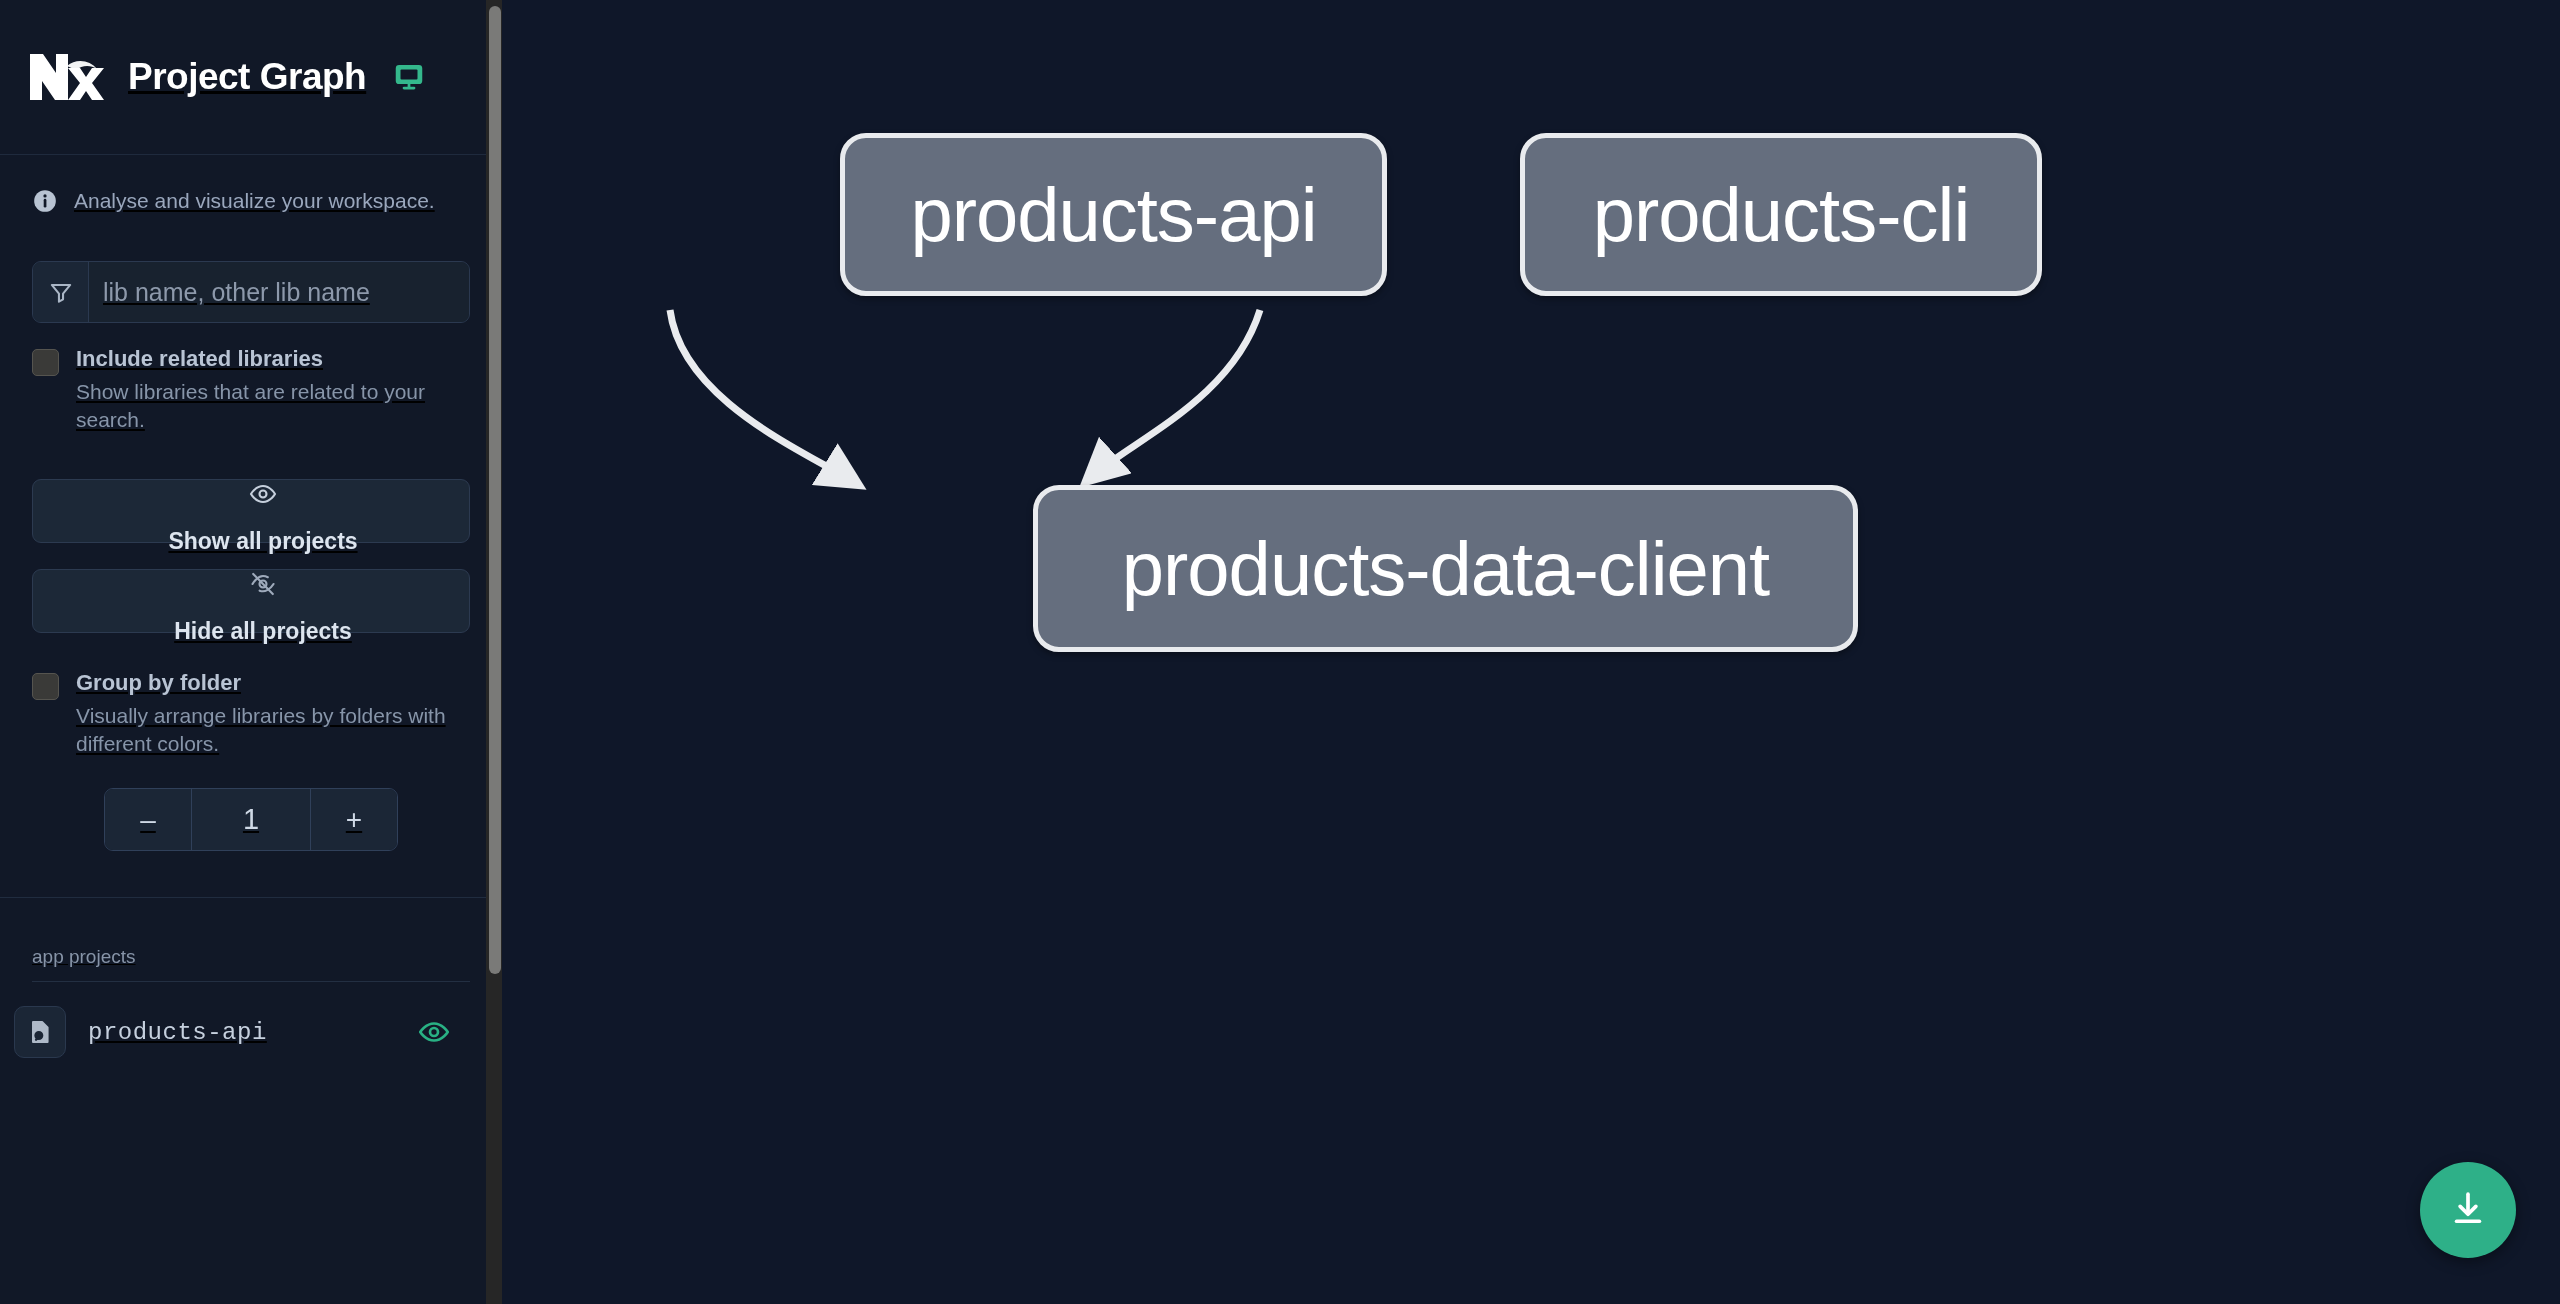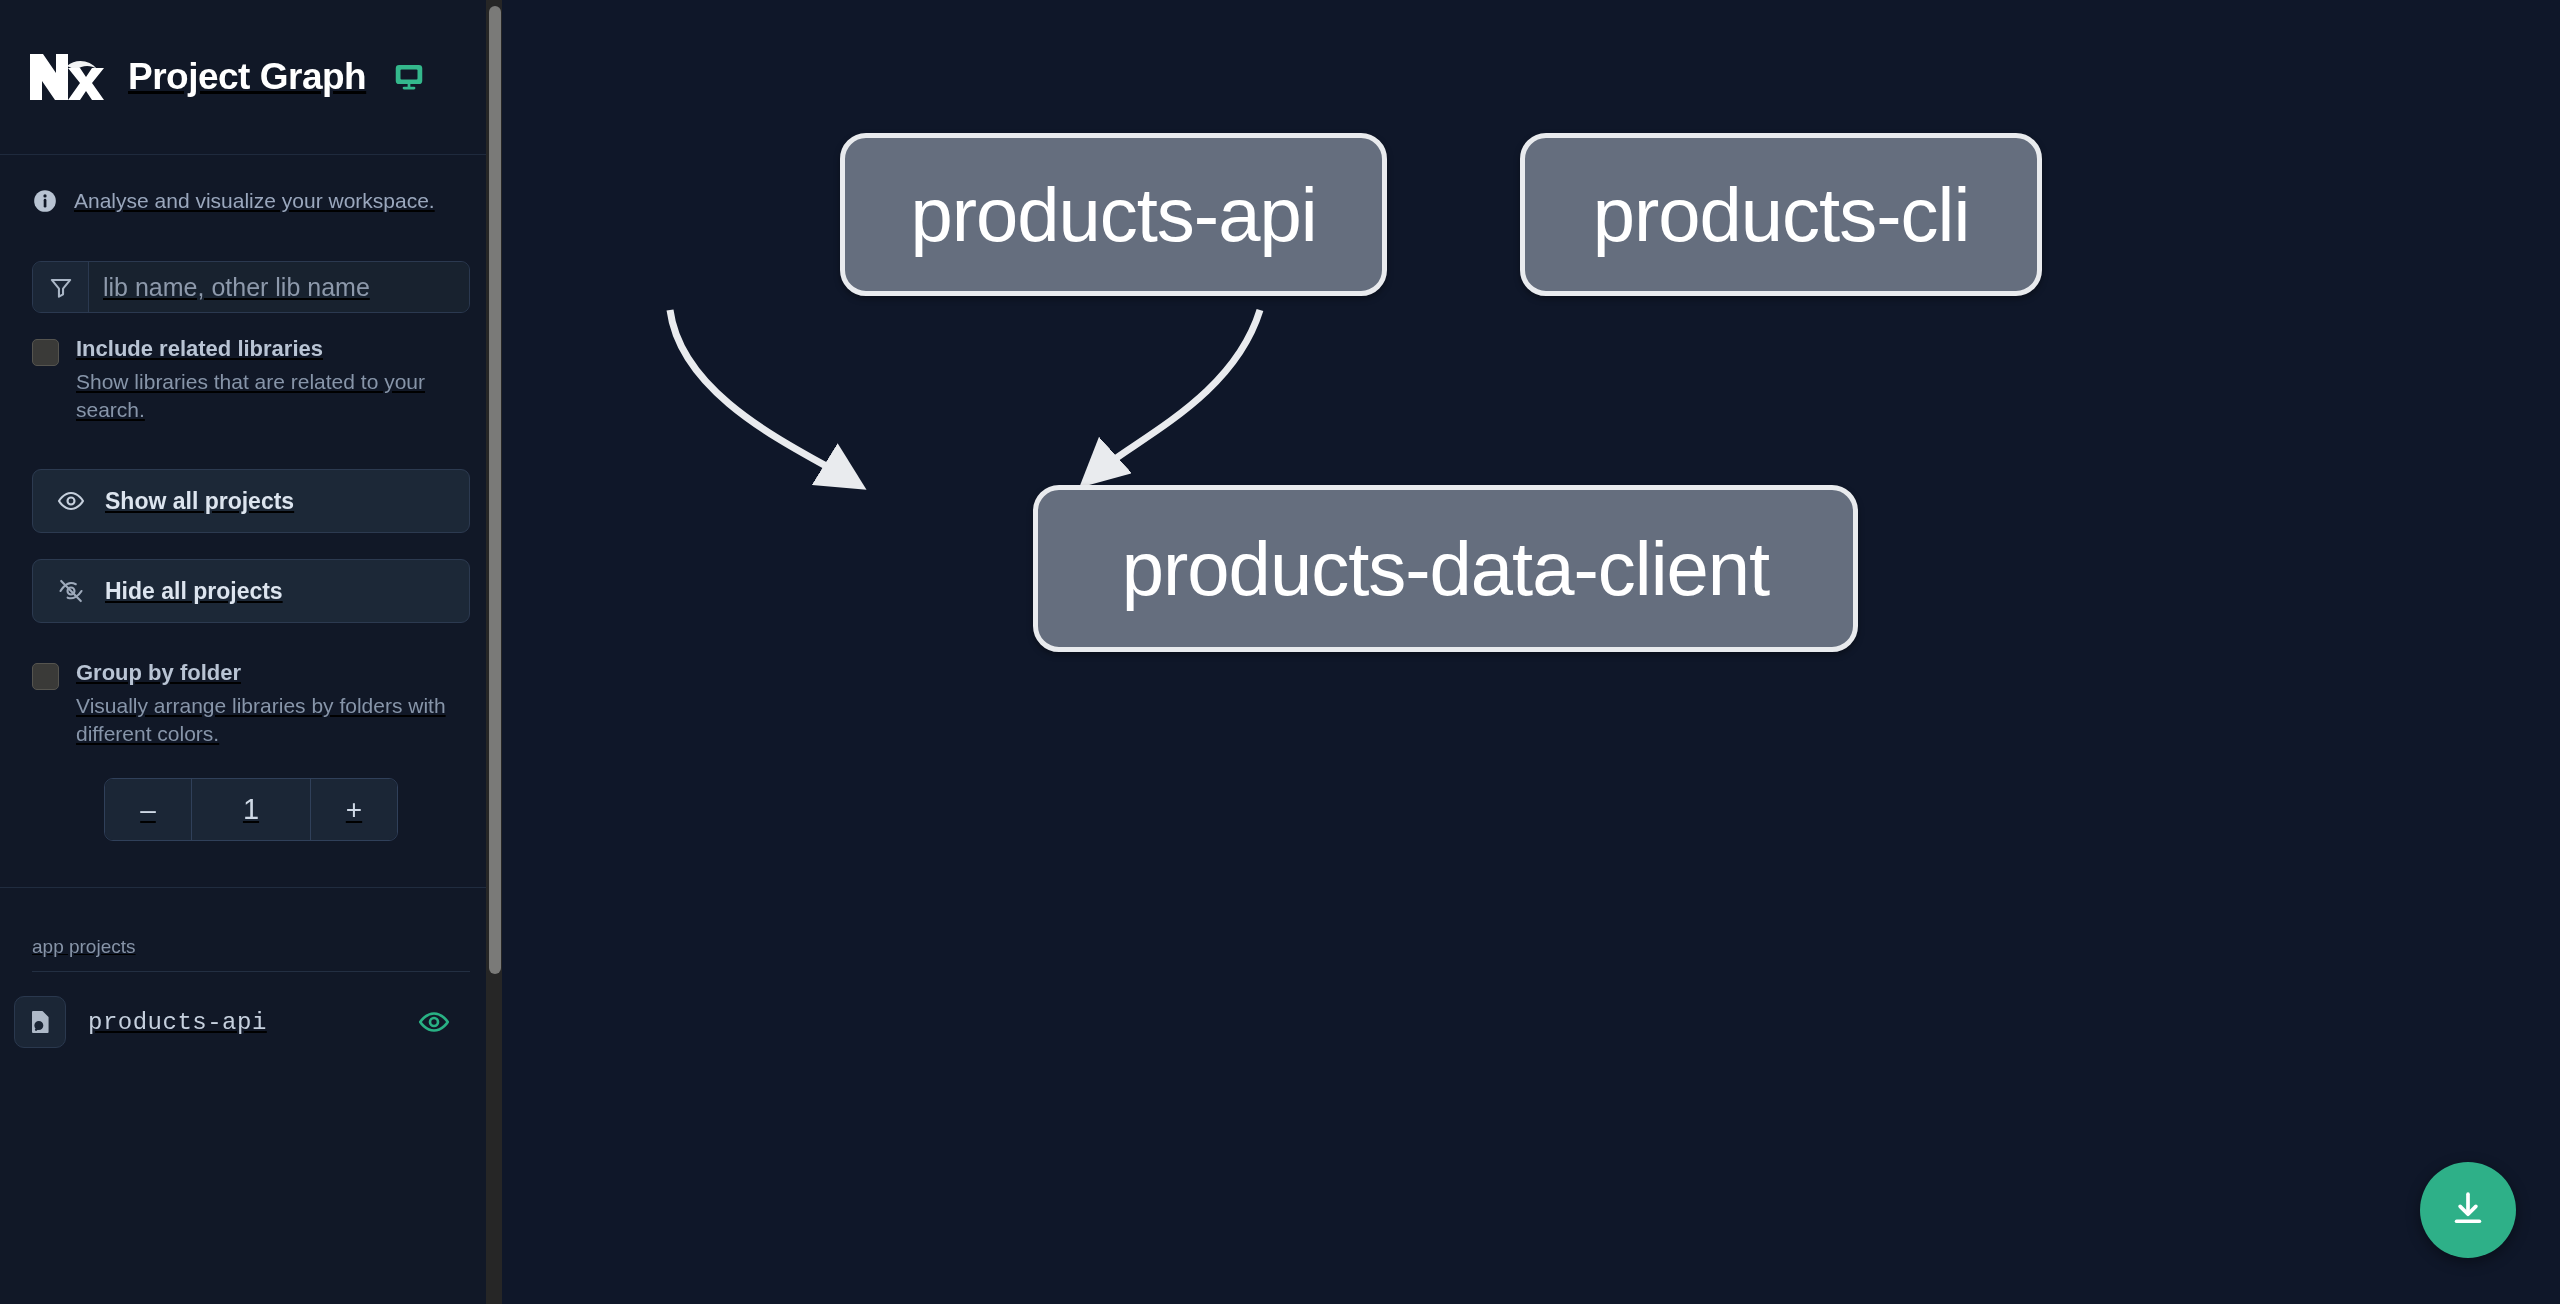--- a/index.html
+++ b/index.html
@@ -75,21 +75,21 @@
   }
   .tagline .info-ico { width: 26px; height: 26px; flex: 0 0 26px; }
   .tagline .txt {
     font-size: 21px;
     color: #9aa7bd;
     white-space: nowrap;
   }
 
   .search-wrap {
     margin-top: 37px;
-    height: 52px;
+    height: 62px;
     display: flex;
     align-items: stretch;
     background: #1b2636;
     border: 1px solid #2b3950;
     border-radius: 9px;
     overflow: hidden;
   }
   .search-icon-box {
     width: 56px;
     display: flex;
@@ -163,20 +163,21 @@
     padding-left: 24px;
     background: #1c2837;
     border: 1px solid #2c3a50;
     border-radius: 9px;
     color: #dde5ef;
     font-size: 23px;
     font-weight: 700;
     font-family: "Liberation Sans", sans-serif;
     cursor: pointer;
     text-align: left;
+    flex-direction: column;
   }
   .big-btn .ico { width: 28px; height: 28px; flex: 0 0 28px; }
   .big-btn.first { margin-top: 45px; }
 
   .stepper {
     margin-top: 30px;
     display: flex;
     justify-content: center;
   }
   .stepper-box {

